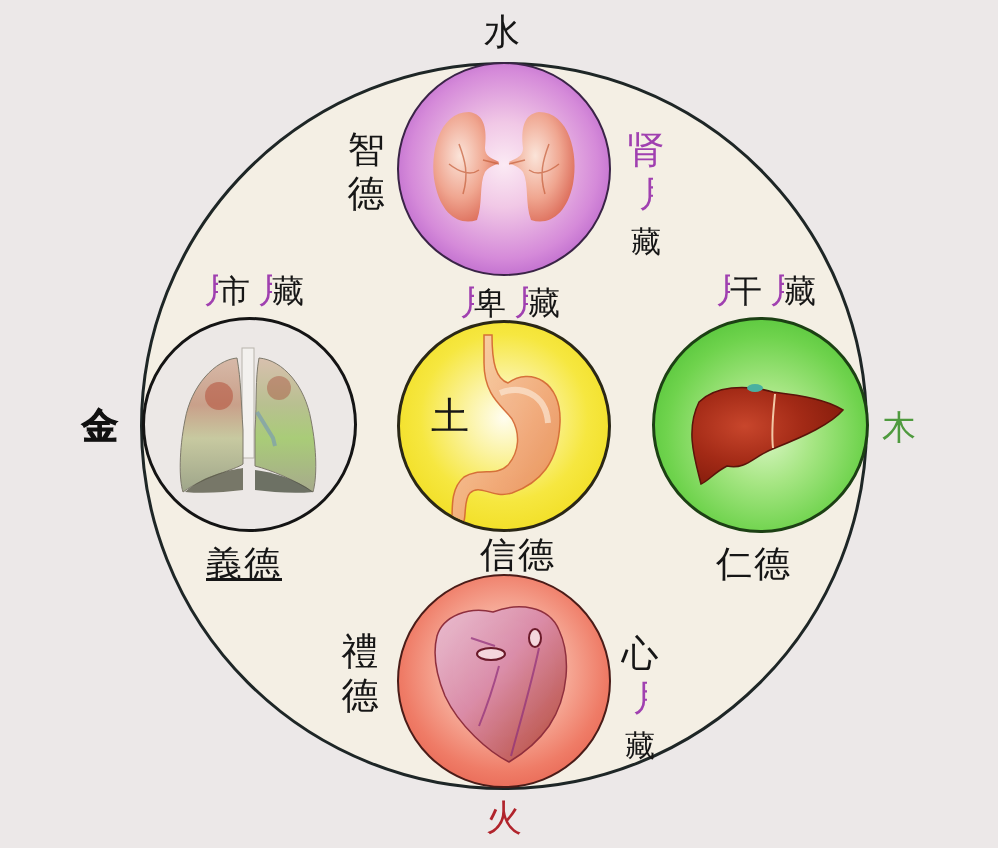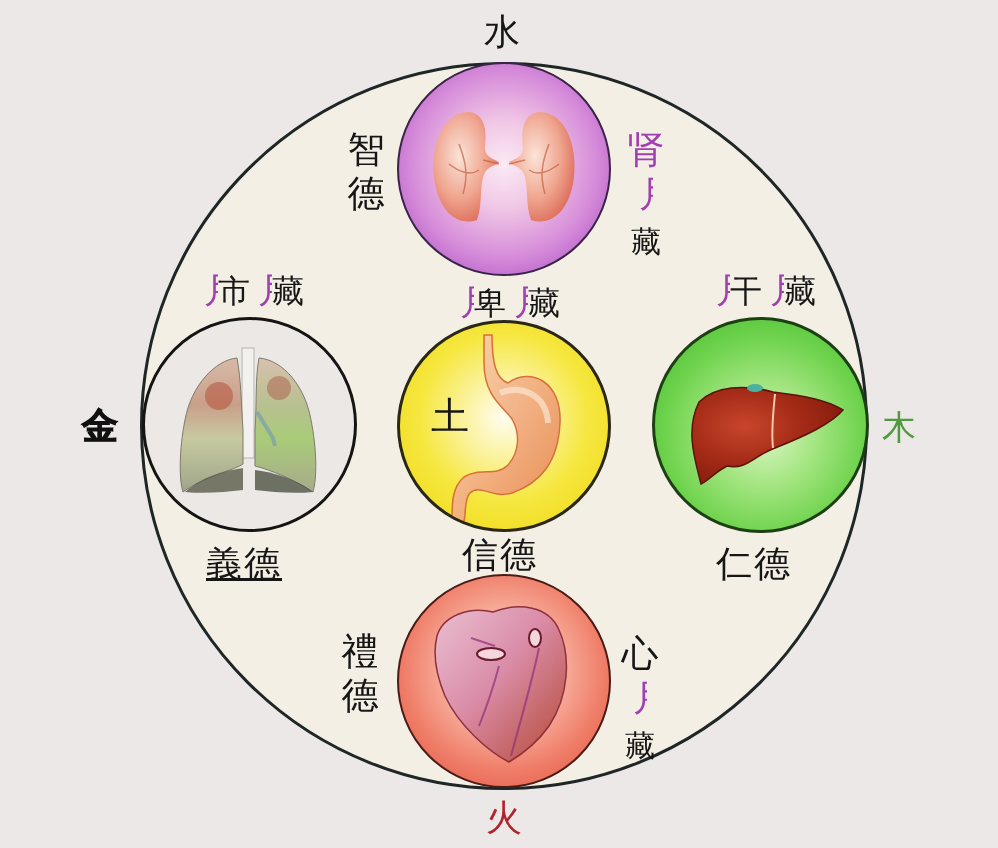--- a/index.html
+++ b/index.html
@@ -193,21 +193,21 @@
       </linearGradient>
     </defs>
     <path d="M38 60 C44 40 70 30 94 36 C120 26 150 30 160 54 C172 80 170 120 150 150 C136 170 120 180 110 186 C90 176 60 150 46 120 C36 96 34 76 38 60 Z" fill="url(#hg)" stroke="#8a2a3a" stroke-width="1.5" opacity="0.95"></path>
     <ellipse cx="92" cy="78" rx="14" ry="6" fill="#f4d6dc" stroke="#6a1a2a" stroke-width="2"></ellipse>
     <ellipse cx="136" cy="62" rx="6" ry="9" fill="#f4d6dc" stroke="#6a1a2a" stroke-width="2"></ellipse>
     <path d="M72 62 L96 70 M140 72 C132 110 120 150 112 180 M100 90 C92 120 84 140 80 150" stroke="#8e2f7a" stroke-width="2" fill="none" opacity="0.7"></path>
   </svg>
 </div>
 
 <div class="abs label" style="left:206px; top:546px;text-decoration:underline;">義德</div>
-<div class="abs label" style="left:462px; top:537px;">信德</div>
+<div class="abs label" style="left:480px; top:537px;">信德</div>
 <div class="abs label" style="left:716px; top:546px;">仁德</div>
 
 <div class="abs vlabel" style="left:340px; top:630px;">
   <div>禮</div>
   <div>德</div>
 </div>
 
 <div class="abs vlabel" style="left:620px; top:632px;">
   <div>心</div>
   <div><span class="radical" style="display:inline-block; width:14px; overflow:hidden; vertical-align:top;">月</span><span style="display:inline-block; font-size:30px; vertical-align:top; margin-top:4px;">藏</span></div>

